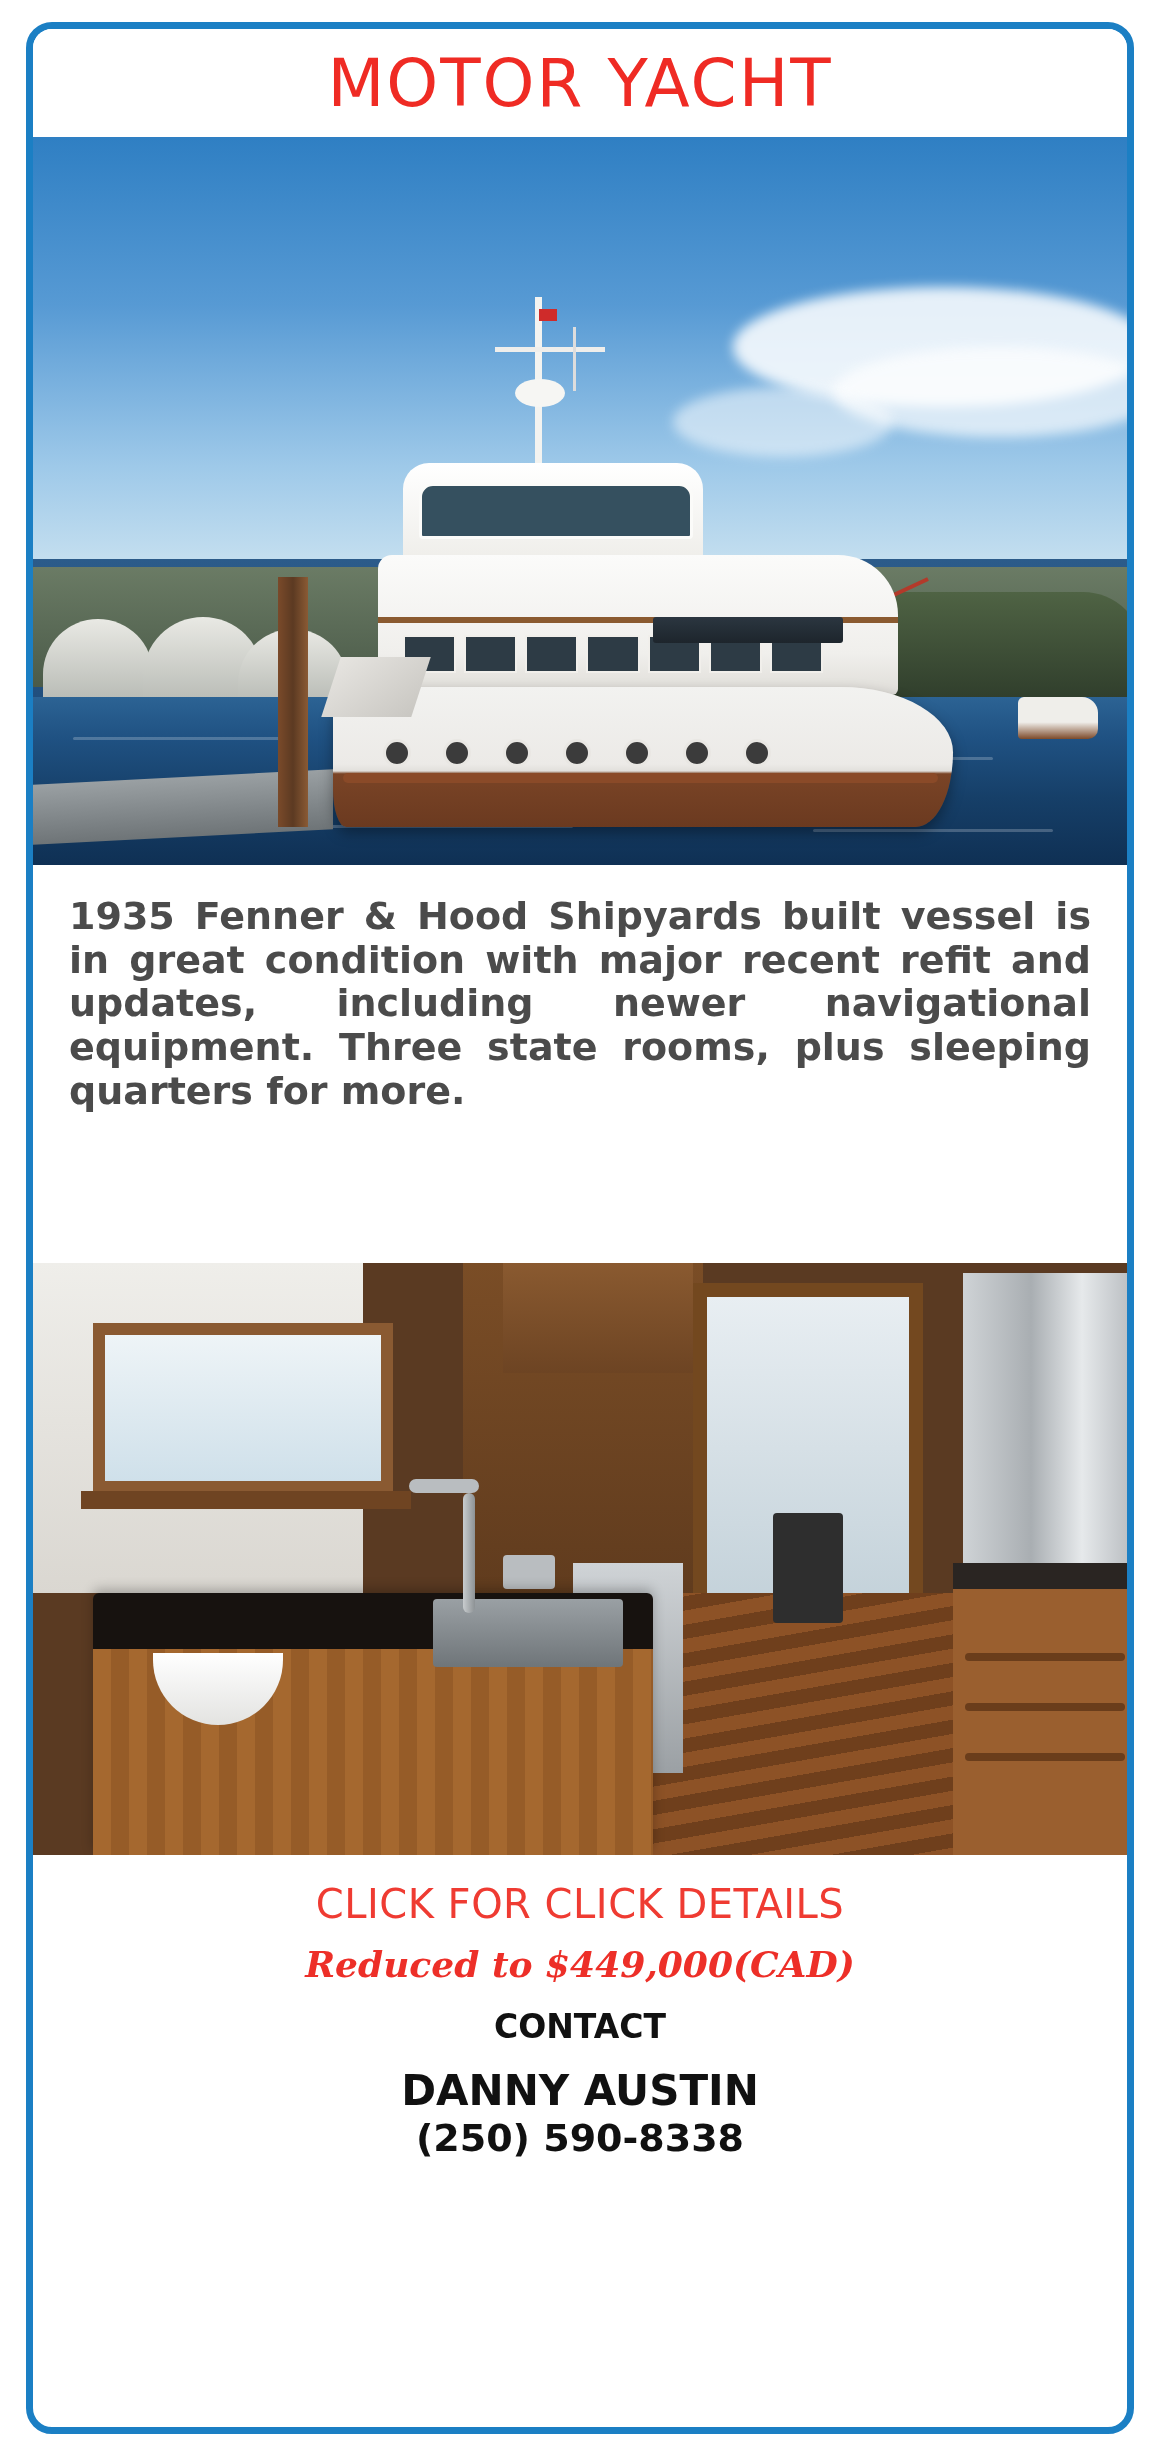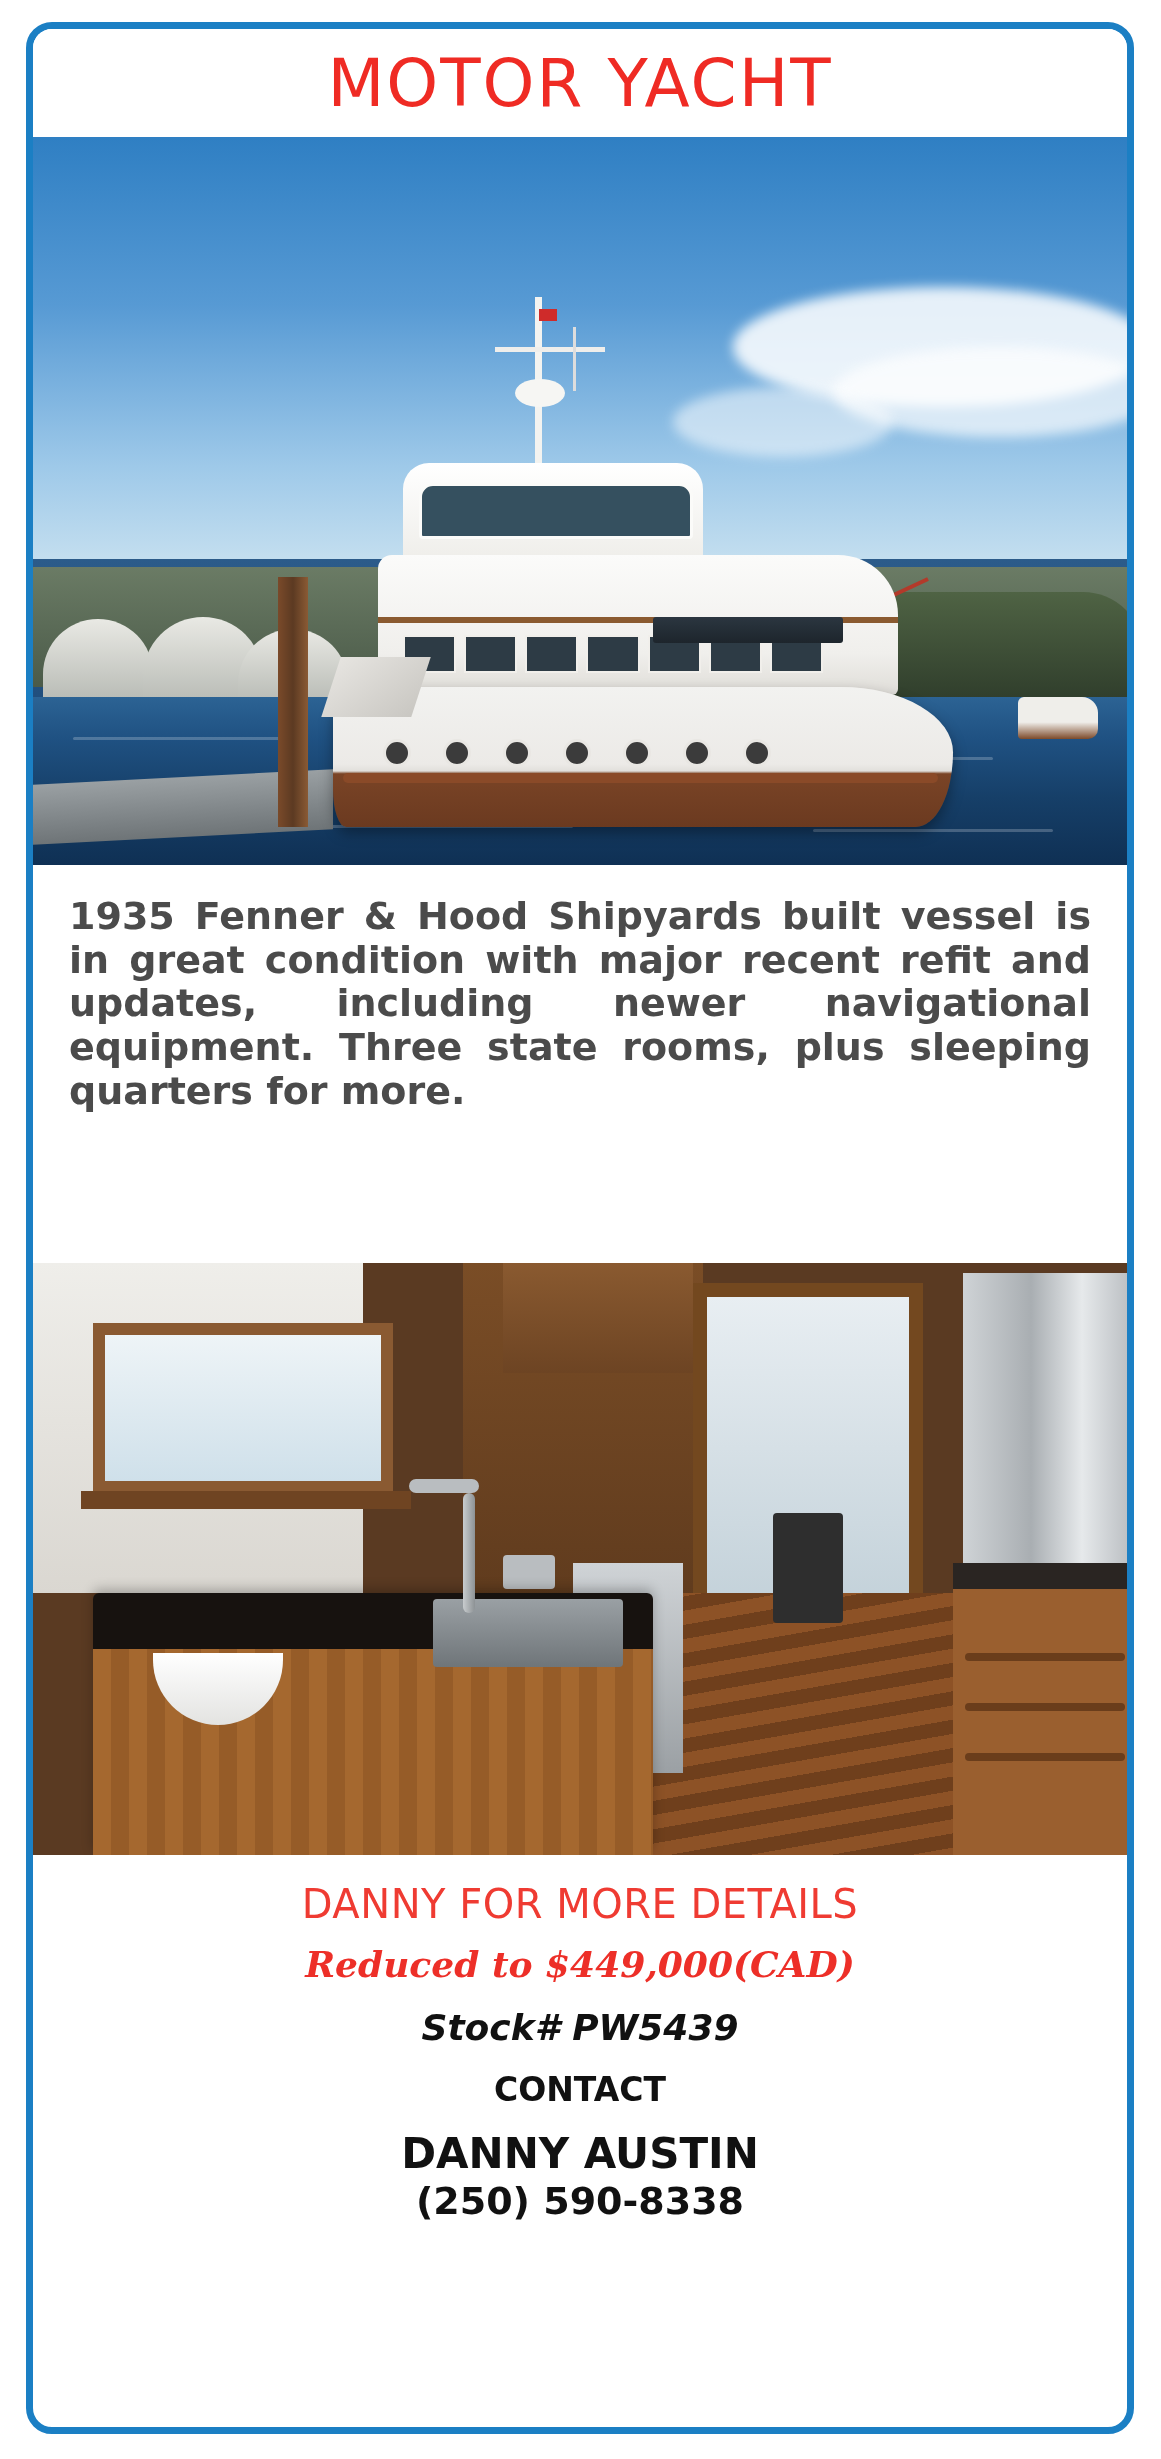--- a/index.html
+++ b/index.html
@@ -444,21 +444,20 @@
     <div class="int-stove"></div>
     <div class="int-pot"></div>
     <div class="int-island"></div>
     <div class="int-island-wood"></div>
     <div class="int-sink"></div>
     <div class="int-faucet"></div>
     <div class="int-bowl"></div>
   </div>
 
   <div class="footer">
-    <div class="cta">DANNY FOR MORE DETAILS</div>
+    <div class="cta">CLICK FOR CLICK DETAILS</div>
     <div class="price">Reduced to $449,000(CAD)</div>
-    <div class="stock">Stock#  PW5439</div>
     <div class="contact-label">CONTACT</div>
     <div class="contact-name">DANNY AUSTIN</div>
     <div class="contact-phone">(250) 590-8338</div>
   </div>
 
 </div>
 
 </body></html>

